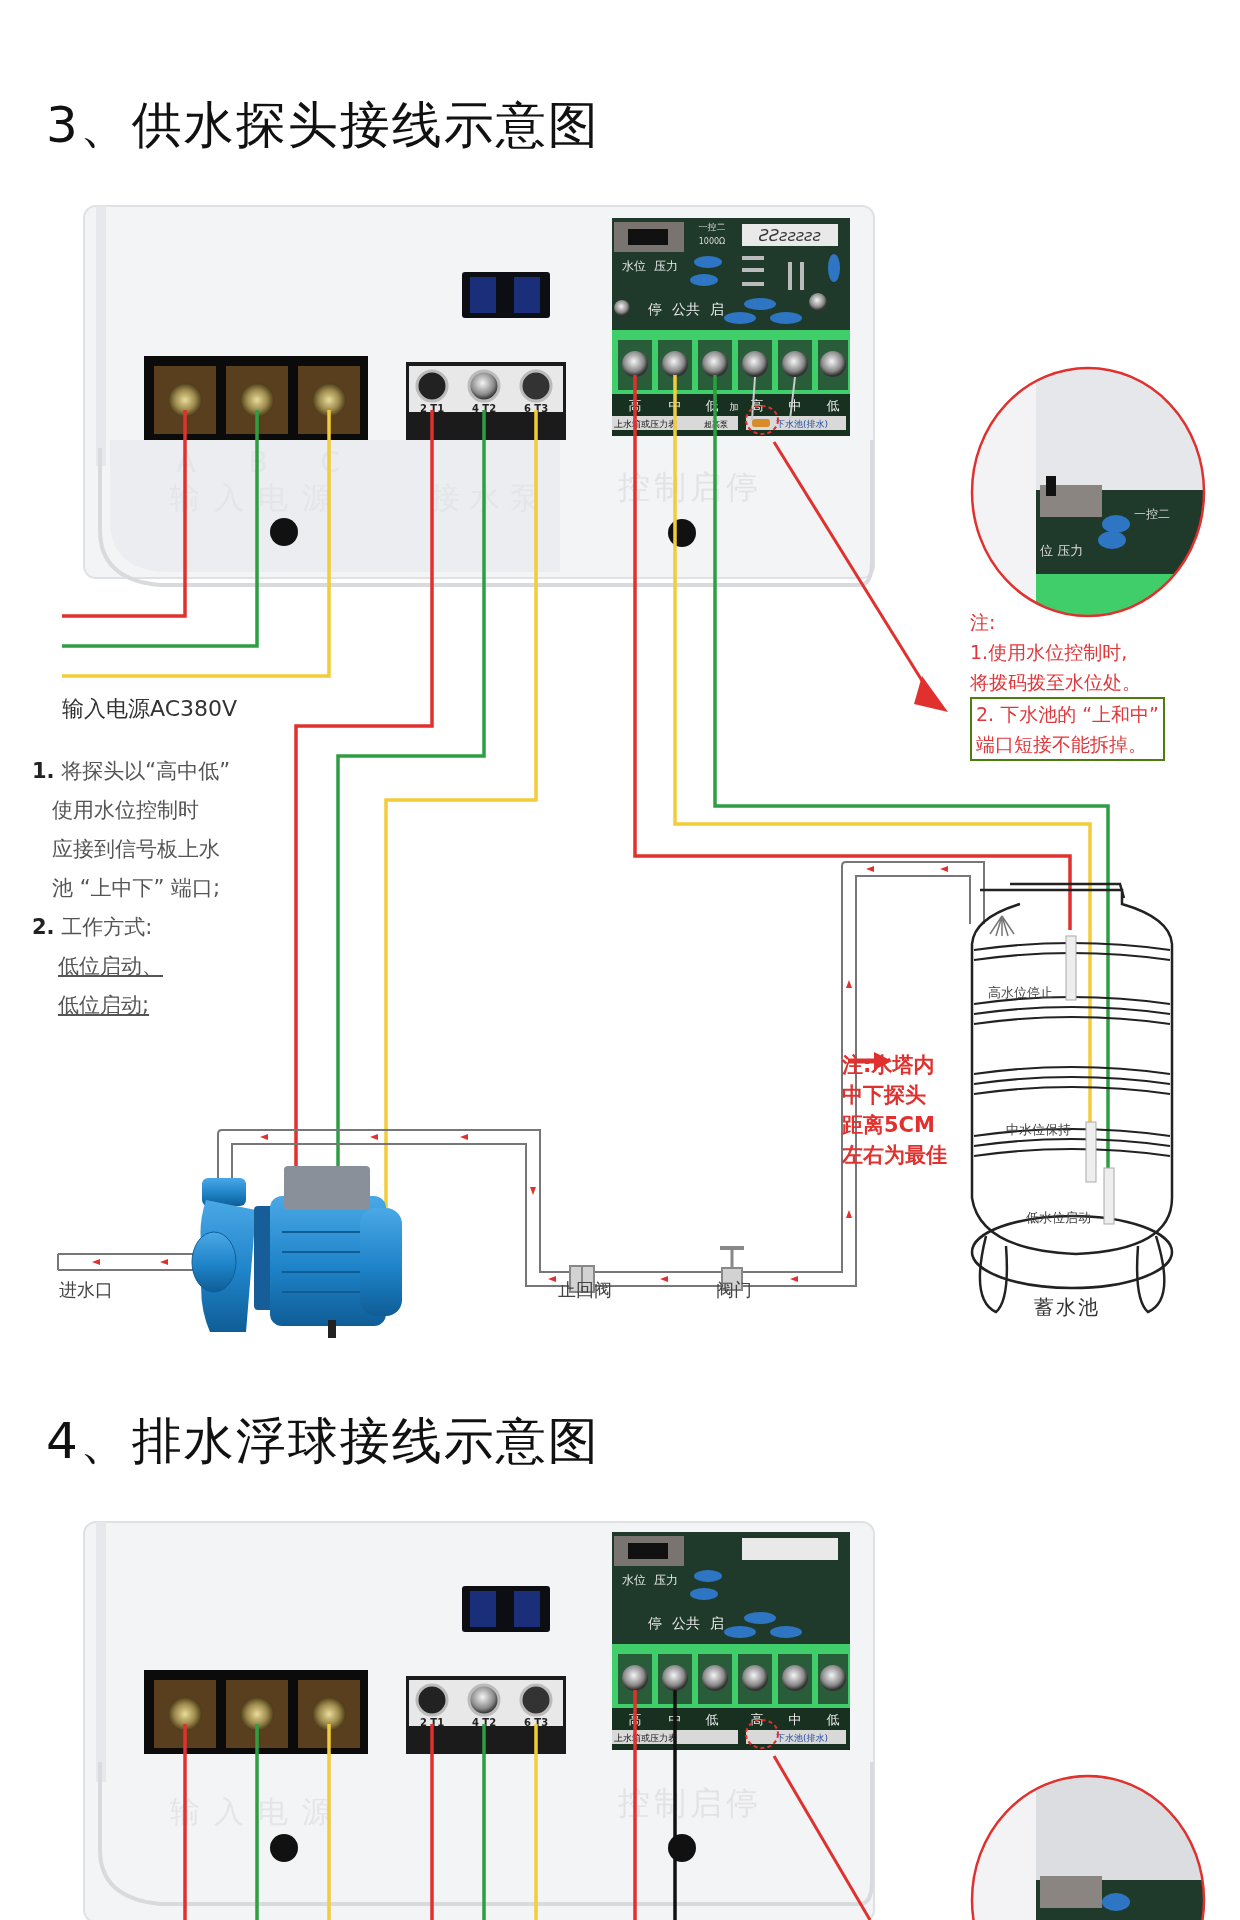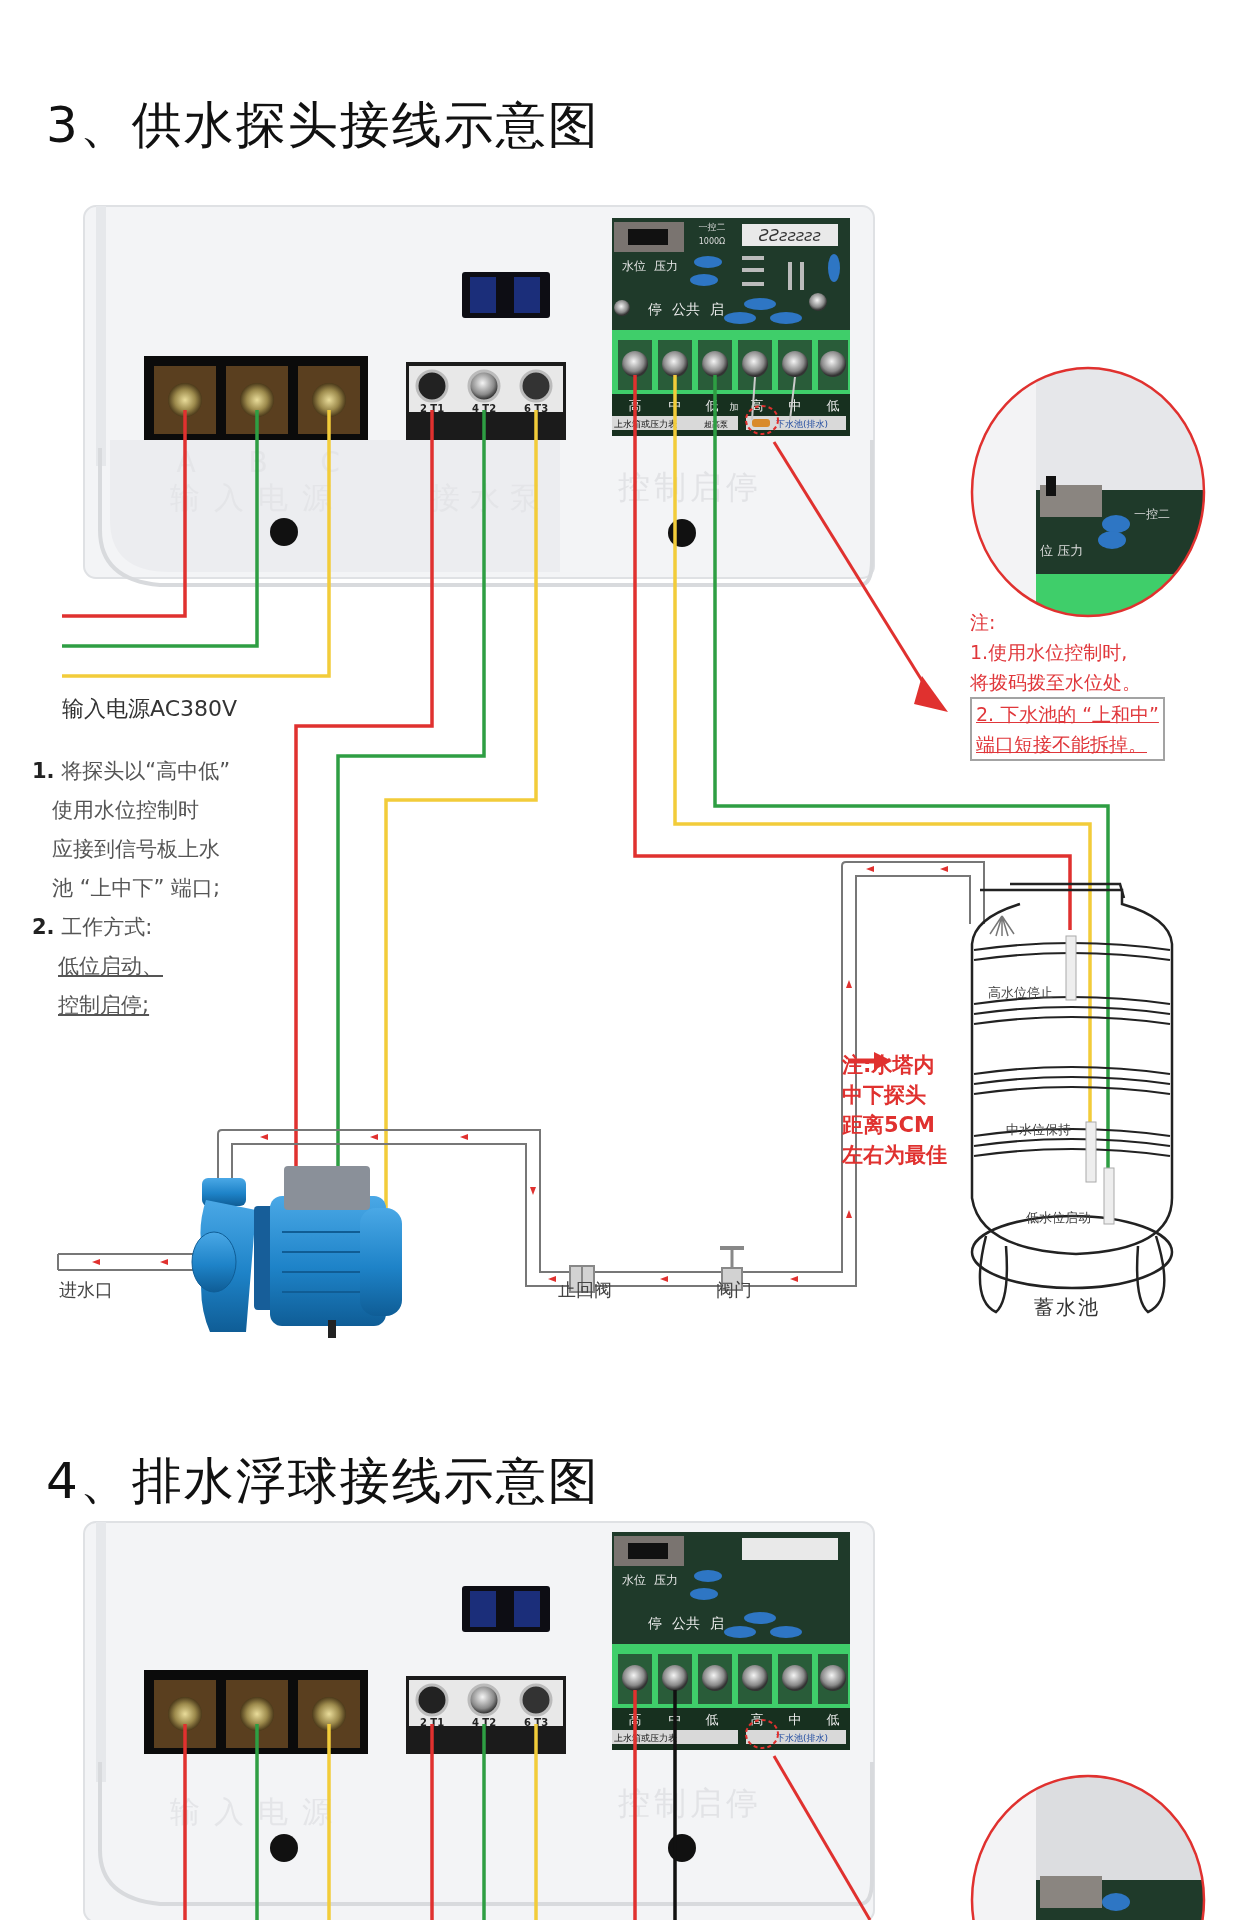--- a/index.html
+++ b/index.html
@@ -6,21 +6,21 @@
   body{width:1240px;height:1920px;position:relative;overflow:hidden;font-family:"DejaVu Sans","Liberation Sans",sans-serif;color:#222;}
   .abs{position:absolute;}
   .section-title{position:absolute;left:46px;font-size:50px;font-weight:normal;color:#111;letter-spacing:2px;font-family:"DejaVu Sans",sans-serif;}
   svg text{font-family:"DejaVu Sans",sans-serif;}
   .note-left{position:absolute;left:32px;top:752px;font-size:21px;color:#555;line-height:39px;}
   .note-left .num{color:#222;font-weight:bold;}
   .note-left .indent{padding-left:20px;}
   .note-left .indent2{padding-left:26px;text-decoration:underline;}
   .power-label{position:absolute;left:62px;top:686px;font-size:22px;color:#333;margin-top:8px;}
   .red-note{position:absolute;left:970px;top:607px;font-size:19px;color:#e0373b;line-height:30px;}
-  .red-note .boxed{border:2px solid #a3a3a3;padding:0 4px;display:inline-block;line-height:30px;text-decoration:underline;}
+  .red-note .boxed{border:2px solid #4d7c0f;padding:0 4px;display:inline-block;line-height:30px;}
   .tower-note{position:absolute;left:842px;top:1050px;font-size:21px;font-weight:bold;color:#e0312f;line-height:30px;}
 </style>
 </head>
 <body>
 
 <div class="section-title" style="top:92px;">3、供水探头接线示意图</div>
 
 <svg class="abs" style="left:0;top:0;" width="1240" height="1380" viewBox="0 0 1240 1380">
   <defs>
     <radialGradient id="brassG" cx="50%" cy="50%" r="50%">
@@ -282,41 +282,41 @@
 
 <div class="power-label">输入电源AC380V</div>
 
 <div class="note-left">
   <div><span class="num">1.</span> <span>将探头以“高中低”</span></div>
   <div class="indent">使用水位控制时</div>
   <div class="indent">应接到信号板上水</div>
   <div class="indent">池 “上中下” 端口;</div>
   <div><span class="num">2.</span> <span>工作方式:</span></div>
   <div class="indent2">低位启动、</div>
-  <div class="indent2">控制启停;</div>
+  <div class="indent2">低位启动;</div>
 </div>
 
 <div class="red-note">
   <div>注:</div>
   <div>1.使用水位控制时,</div>
   <div>将拨码拨至水位处。</div>
   <div class="boxed">
     <div>2. 下水池的 “上和中”</div>
     <div>端口短接不能拆掉。</div>
   </div>
 </div>
 
 <div class="tower-note">
   <div>注:水塔内</div>
   <div>中下探头</div>
   <div>距离5CM</div>
   <div>左右为最佳</div>
 </div>
 
-<div class="section-title" style="top:1408px;margin-top:40px;">4、排水浮球接线示意图</div>
+<div class="section-title" style="top:1408px;">4、排水浮球接线示意图</div>
 
 <svg class="abs" style="left:0;top:1500px;" width="1240" height="420" viewBox="0 0 1240 420">
   <defs>
     <radialGradient id="brassG2" cx="50%" cy="50%" r="50%">
       <stop offset="0%" stop-color="#e9dc9a"></stop>
         <stop offset="60%" stop-color="#9c8a4c"></stop>
         <stop offset="100%" stop-color="#4c3a1a"></stop>
     </radialGradient>
     <radialGradient id="screwG2" cx="45%" cy="40%" r="55%">
       <stop offset="0%" stop-color="#f4f4f4"></stop>

